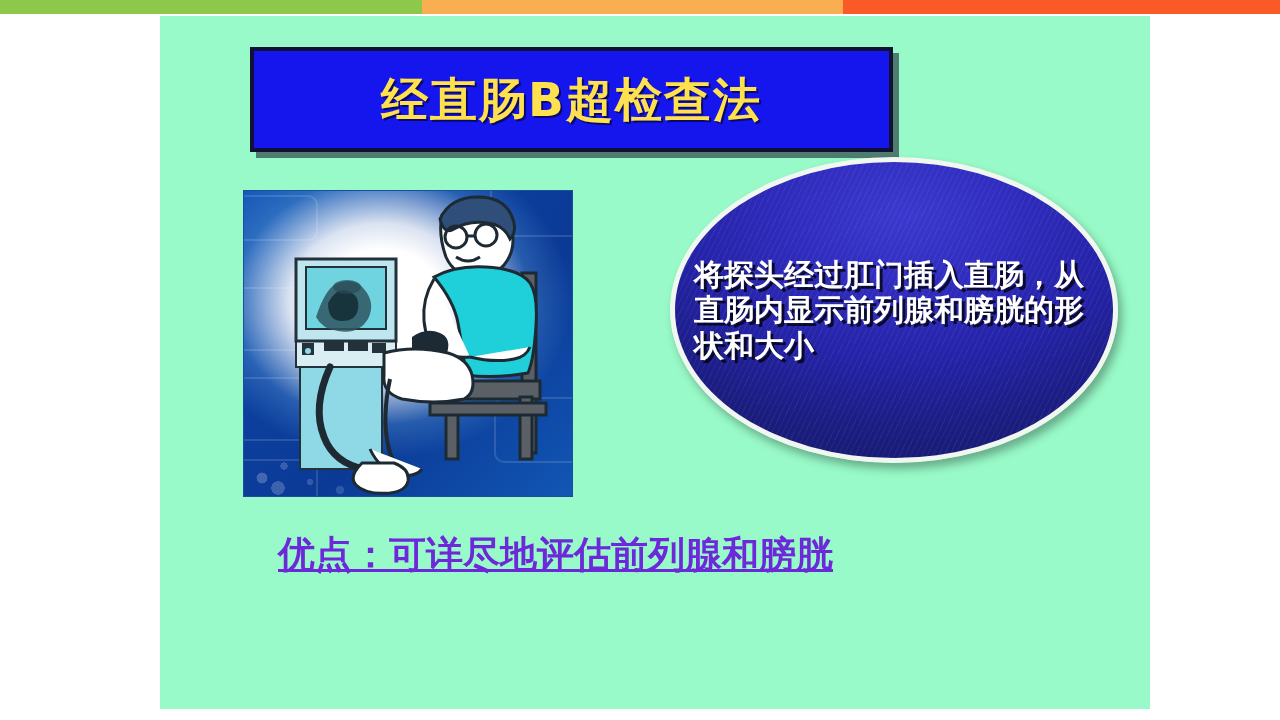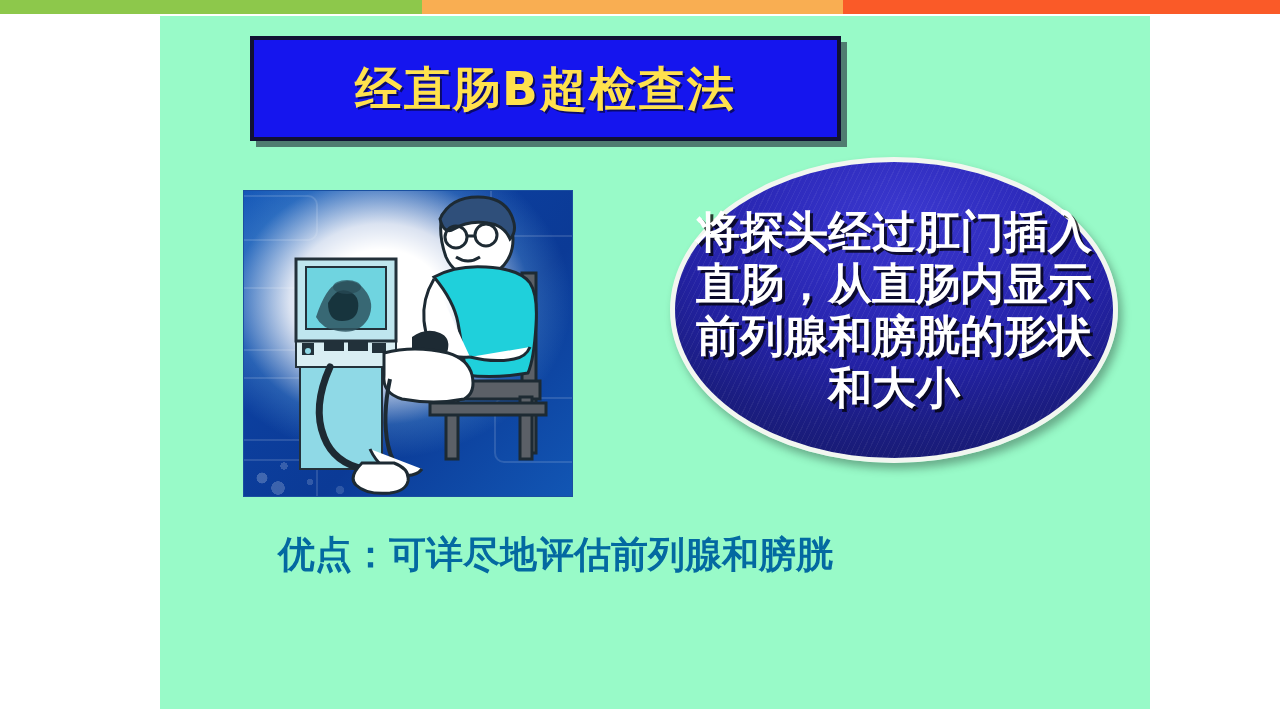--- a/index.html
+++ b/index.html
@@ -34,22 +34,22 @@
     left: 160px;
     top: 16px;
     width: 990px;
     height: 693px;
   }
 
   
   .title-box {
     position: absolute;
     left: 90px;
-    top: 20px;
-    width: 591px;
+    top: 31px;
+    width: 643px;
     height: 105px;
     border: 4px solid #111133;
     box-sizing: border-box;
     box-shadow: 6px 6px 0 rgba(20,20,40,0.55);
     display: flex;
     align-items: center;
     justify-content: center;
   }
   .title-text {
     color: #FFE14D;
@@ -113,42 +113,43 @@
     background:
       repeating-linear-gradient(116deg, rgba(255,255,255,0.055) 0px, rgba(255,255,255,0.055) 1px, rgba(255,255,255,0) 1px, rgba(255,255,255,0) 5px),
       radial-gradient(ellipse 92% 92% at 52% 18%, #3b38cf 0%, #2f2cbe 28%, #2422a6 55%, #1b1d82 78%, #161a6b 100%);
     box-shadow: 4px 6px 9px rgba(30,50,40,0.38);
     display: flex;
     align-items: center;
     justify-content: center;
   }
   .oval-text {
     color: #ffffff;
-    font-size: 44px;
+    font-size: 30px;
     font-weight: bold;
     line-height: 1.18;
-    text-align: center;
+    text-align: left;
     width: 400px;
     text-shadow: 3px 3px 0 rgba(0,0,0,0.75);
   }
 
   
   .bullets {
     position: absolute;
     left: 118px;
     top: 520px;
     width: 840px;
   }
   .bullet-line {
-    color: #0369a1;
+    color: #6d28d9;
     font-size: 37px;
     font-weight: bold;
     line-height: 1;
     margin-bottom: 32px;
     white-space: nowrap;
+    text-decoration: underline;
   }
 </style>
 </head>
 <body>
 
 <div class="topbar">
   <div class="topbar-seg seg-green" style="background:#8DC84B"></div>
   <div class="topbar-seg seg-orange" style="background:#F9AE52"></div>
   <div class="topbar-seg seg-red" style="background:#FA5A28"></div>
 </div>

